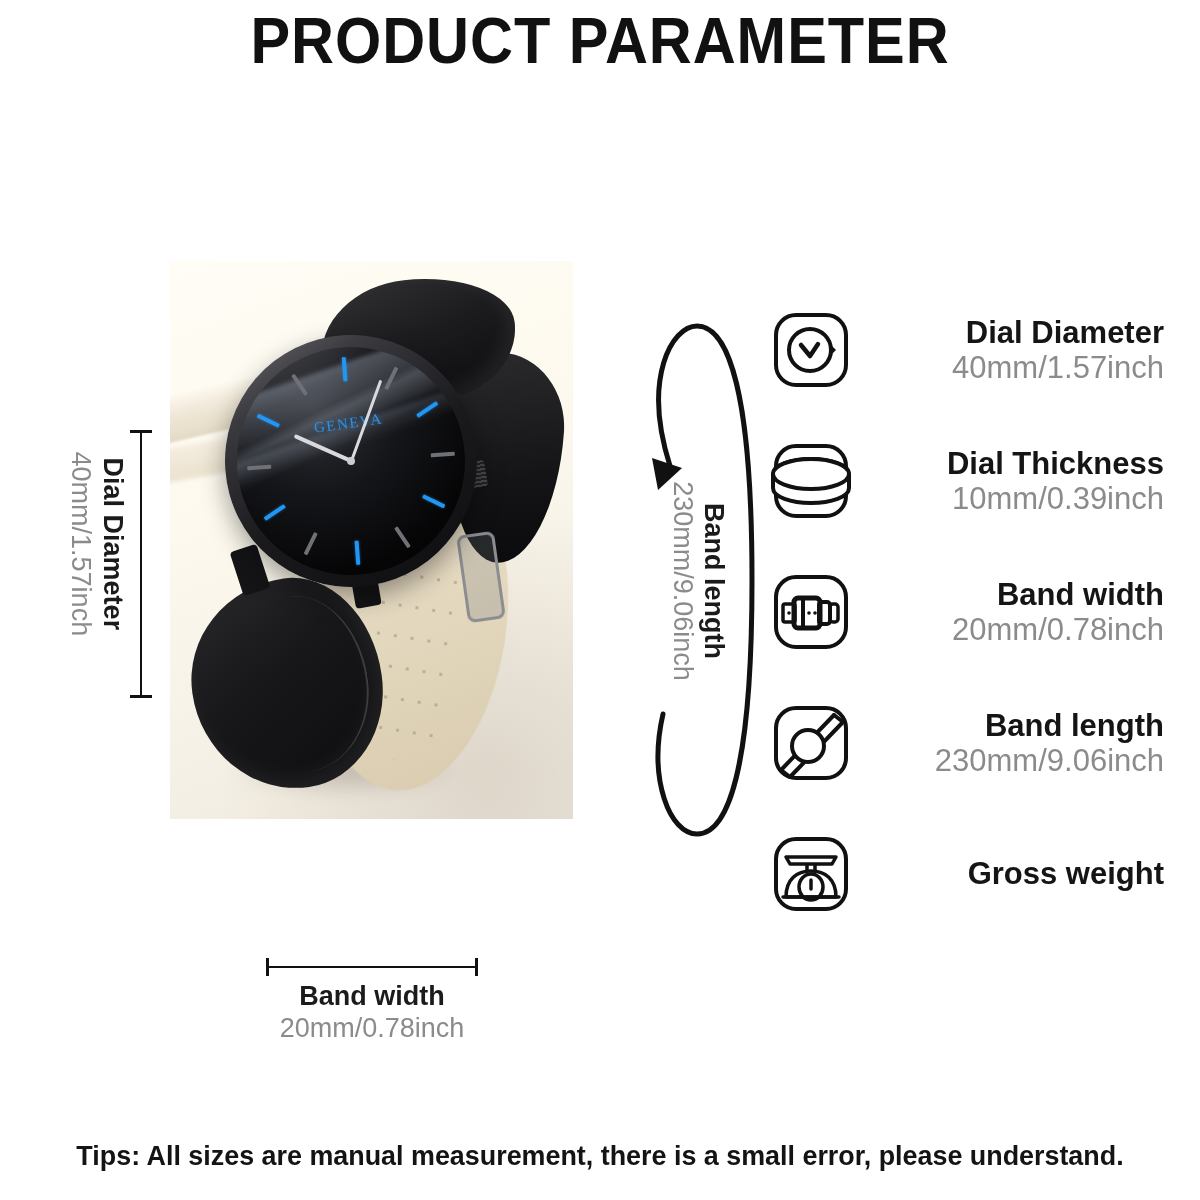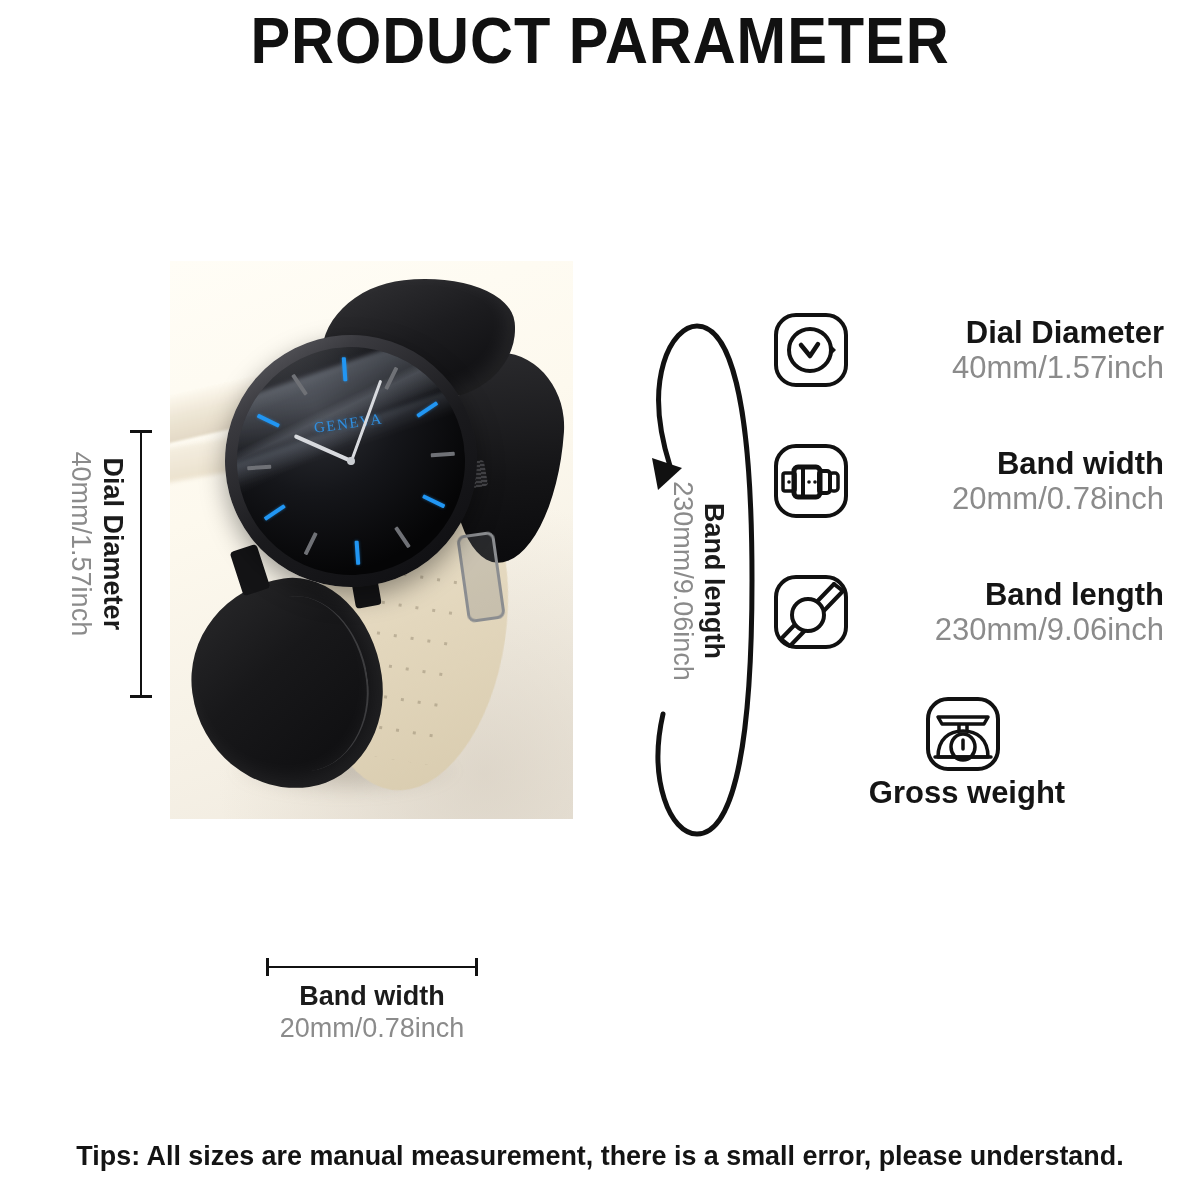--- a/index.html
+++ b/index.html
@@ -255,21 +255,21 @@
   #dim-loop .val{font-size:27px;color:#8b8b8b;}
 
   
   #spec-list{
     position:absolute;left:770px;top:300px;width:400px;
   }
   .spec-row{
     display:flex;align-items:center;
     height:100px;margin-bottom:31px;
   }
-  .spec-row:last-child{margin-bottom:0;flex-direction:column;}
+  .spec-row:last-child{margin-bottom:0;}
   .spec-icon{
     width:82px;height:82px;flex:0 0 82px;margin-right:14px;
   }
   .spec-icon svg{display:block;width:82px;height:82px;}
   .spec-text{
     flex:1 1 auto;text-align:right;line-height:1.13;padding-right:6px;
   }
   .spec-label{display:block;font-size:31px;font-weight:600;color:#151515;}
   .spec-value{display:block;font-size:31px;font-weight:400;color:#8b8b8b;}
 
@@ -397,20 +397,33 @@
         <path d="M61 36 L66 41 L61 46 Z" fill="#111"></path>
         <path d="M31 36 L40 47 L48 35" fill="none" stroke="#111" stroke-width="4.5" stroke-linecap="round" stroke-linejoin="round"></path>
       </svg>
     </div>
     <div class="spec-text">
       <span class="spec-label">Dial Diameter</span>
       <span class="spec-value">40mm/1.57inch</span>
     </div>
   </div>
 
+  <div class="spec-row">
+    <div class="spec-icon">
+      <svg viewBox="0 0 82 82">
+        <rect x="6" y="6" width="70" height="70" rx="20" ry="20" fill="none" stroke="#111" stroke-width="4"></rect>
+        <path d="M3 34 C3 25 21 19 41 19 C61 19 79 25 79 34 L79 48 C79 57 61 63 41 63 C21 63 3 57 3 48 Z" fill="#fff" stroke="#111" stroke-width="4" stroke-linejoin="round"></path>
+        <ellipse cx="41" cy="34" rx="38" ry="15" fill="#fff" stroke="#111" stroke-width="4"></ellipse>
+      </svg>
+    </div>
+    <div class="spec-text">
+      <span class="spec-label">Dial Thickness</span>
+      <span class="spec-value">10mm/0.39inch</span>
+    </div>
+  </div>
 
   <div class="spec-row">
     <div class="spec-icon">
       <svg viewBox="0 0 82 82">
         <rect x="6" y="6" width="70" height="70" rx="20" ry="20" fill="none" stroke="#111" stroke-width="4"></rect>
         <rect x="13" y="33" width="12" height="18" rx="2" fill="none" stroke="#111" stroke-width="3.5"></rect>
         <rect x="24" y="27" width="26" height="30" rx="4" fill="none" stroke="#111" stroke-width="5"></rect>
         <rect x="49" y="31" width="11" height="22" rx="3" fill="none" stroke="#111" stroke-width="4"></rect>
         <rect x="60" y="33" width="8" height="18" rx="3" fill="none" stroke="#111" stroke-width="3.5"></rect>
         <line x1="33" y1="28" x2="33" y2="56" stroke="#111" stroke-width="4"></line>

